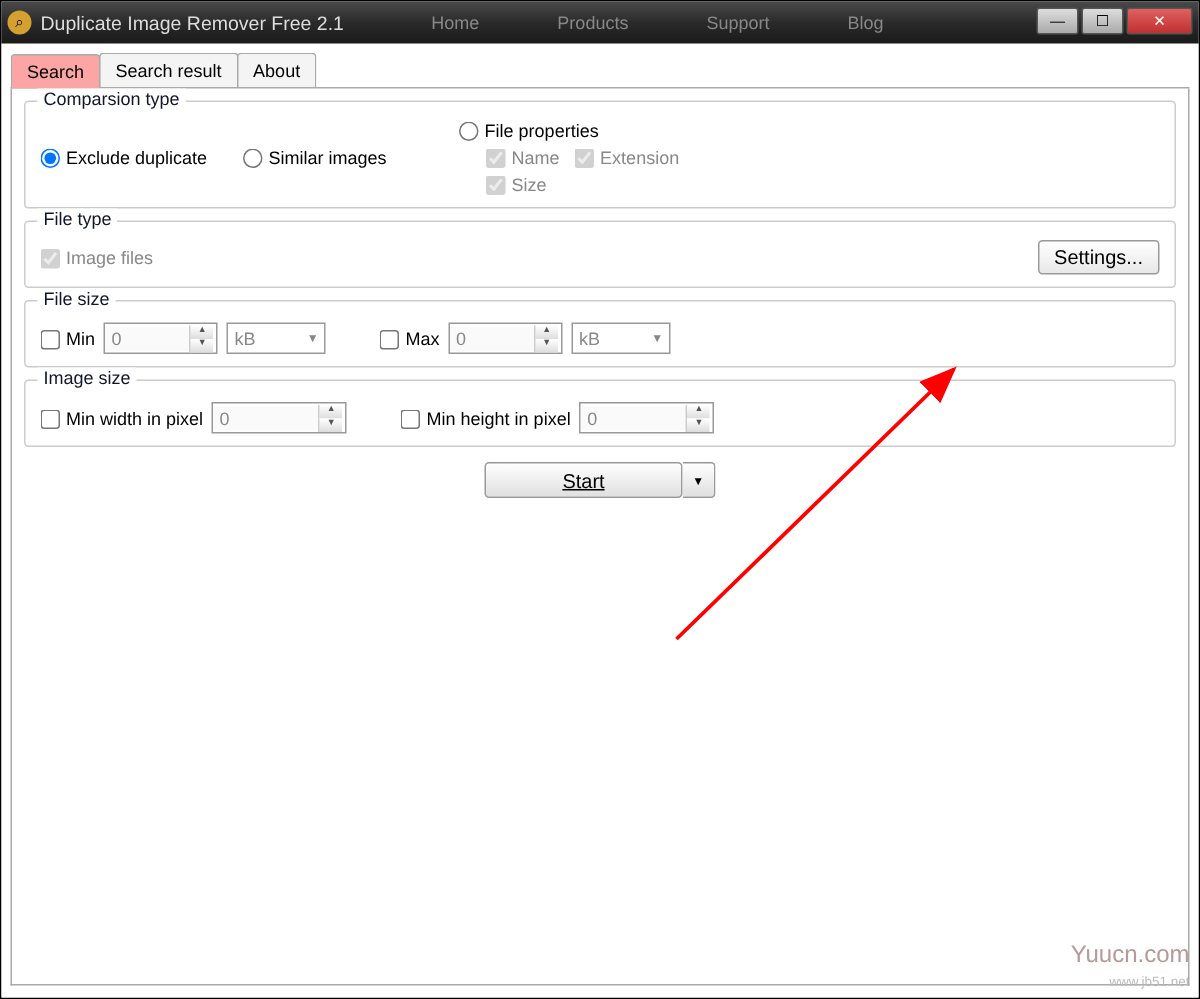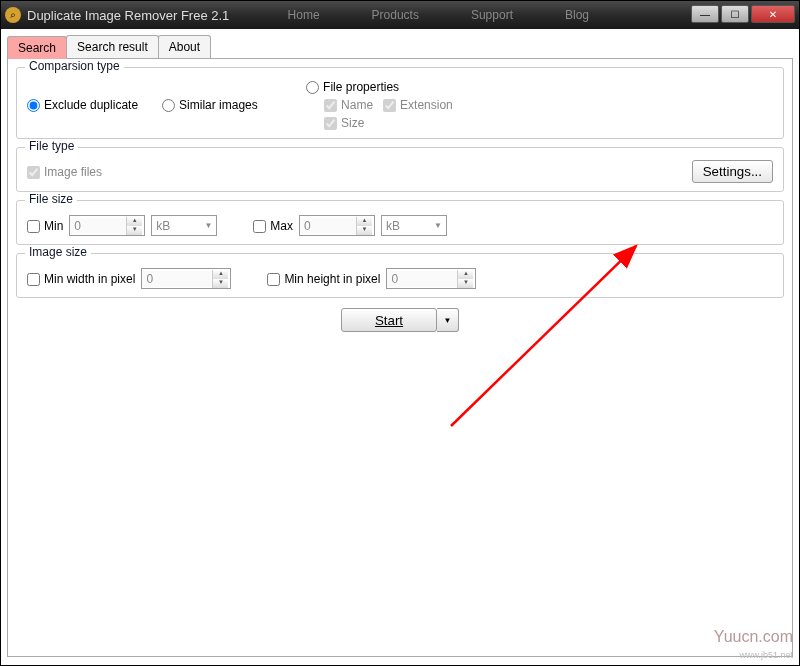--- a/index.html
+++ b/index.html
@@ -33,21 +33,21 @@
 .path-table { border: 1px solid #aaa; border-top: none; height: 172px; }
 .path-header { background: linear-gradient(#fdfdfd, #f0f0f0); padding: 3px 8px; border-bottom: 1px solid #ccc; }
 .size-row { display: flex; align-items: center; gap: 6px; margin-top: 6px; }
 .spin { width: 76px; height: 21px; border: 1px solid #999; display: flex; align-items: center; background: #fff; }
 .spin input { border: none; width: 56px; padding: 1px 4px; color: #888; font-size: 12px; outline: none; }
 .spin .sp-btns { width: 16px; display: flex; flex-direction: column; }
 .spin .sp-btns div { height: 9px; border-left: 1px solid #ccc; background: linear-gradient(#fff,#ddd); font-size: 6px; line-height: 6px; text-align: center; cursor: pointer; color:#555; }
 .unit-sel { width: 66px; height: 21px; border: 1px solid #999; display: flex; align-items: center; justify-content: space-between; padding: 0 4px; background: #fff; color: #888; cursor: pointer; }
 .unit-sel .chev { font-size: 8px; color: #888; }
 .start-row { display: flex; justify-content: center; margin-top: 10px; }
-.start-btn { width: 96px; height: 24px; border: 1px solid #999; background: linear-gradient(#fff,#e0e0e0); border-radius: 3px; cursor: pointer; text-decoration: underline; }
+.start-btn { width: 132px; height: 24px; border: 1px solid #999; background: linear-gradient(#fff,#e0e0e0); border-radius: 3px; cursor: pointer; text-decoration: underline; }
 .start-drop { width: 22px; height: 24px; border: 1px solid #999; border-left: none; background: linear-gradient(#fff,#e0e0e0); border-radius: 0 3px 3px 0; cursor: pointer; display: flex; align-items: center; justify-content: center; font-size: 8px; }
 .arrow-svg { position: absolute; top: 235px; left: 360px; pointer-events: none; }
 .watermark { position: absolute; right: 6px; bottom: 4px; font-size: 16px; color: #b69999; font-family: Arial; text-align: right; line-height: 1; }
 .watermark small { font-size: 9px; color: #bbb; }
 .highlight { border-color: #6aa6df; box-shadow: 0 0 2px rgba(90,160,220,0.6); }
 </style>
 </head>
 <body>
 
 <div class="window">

